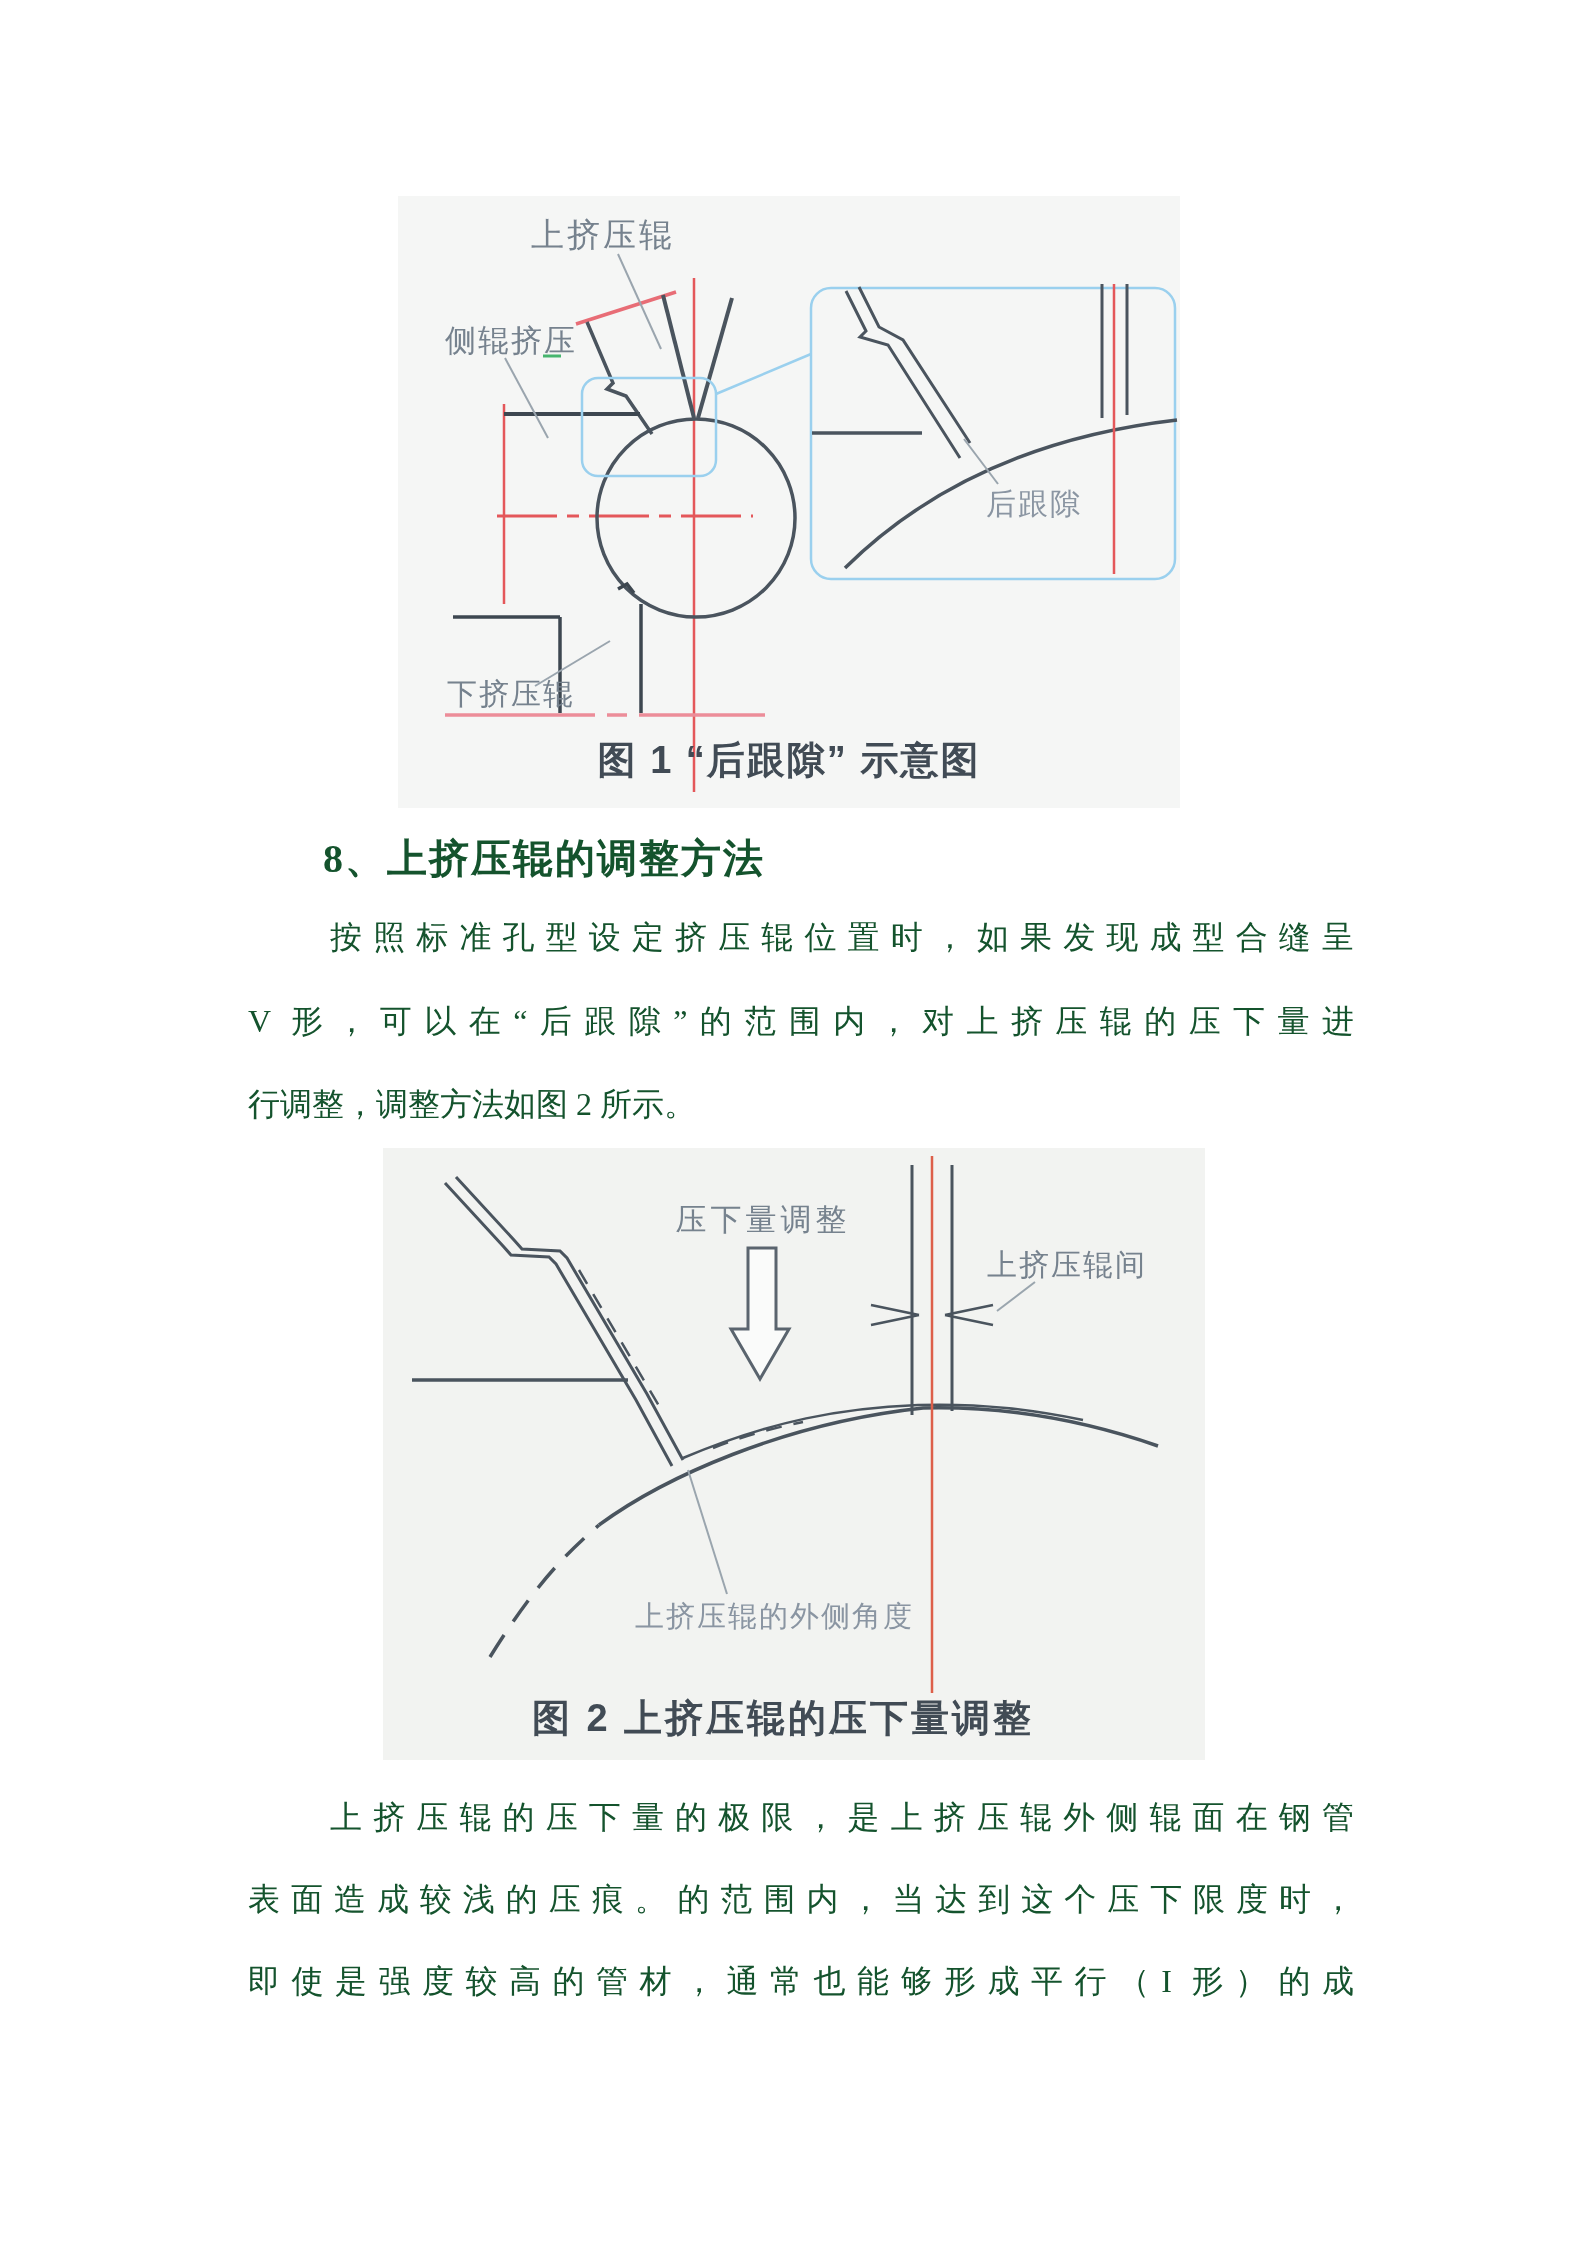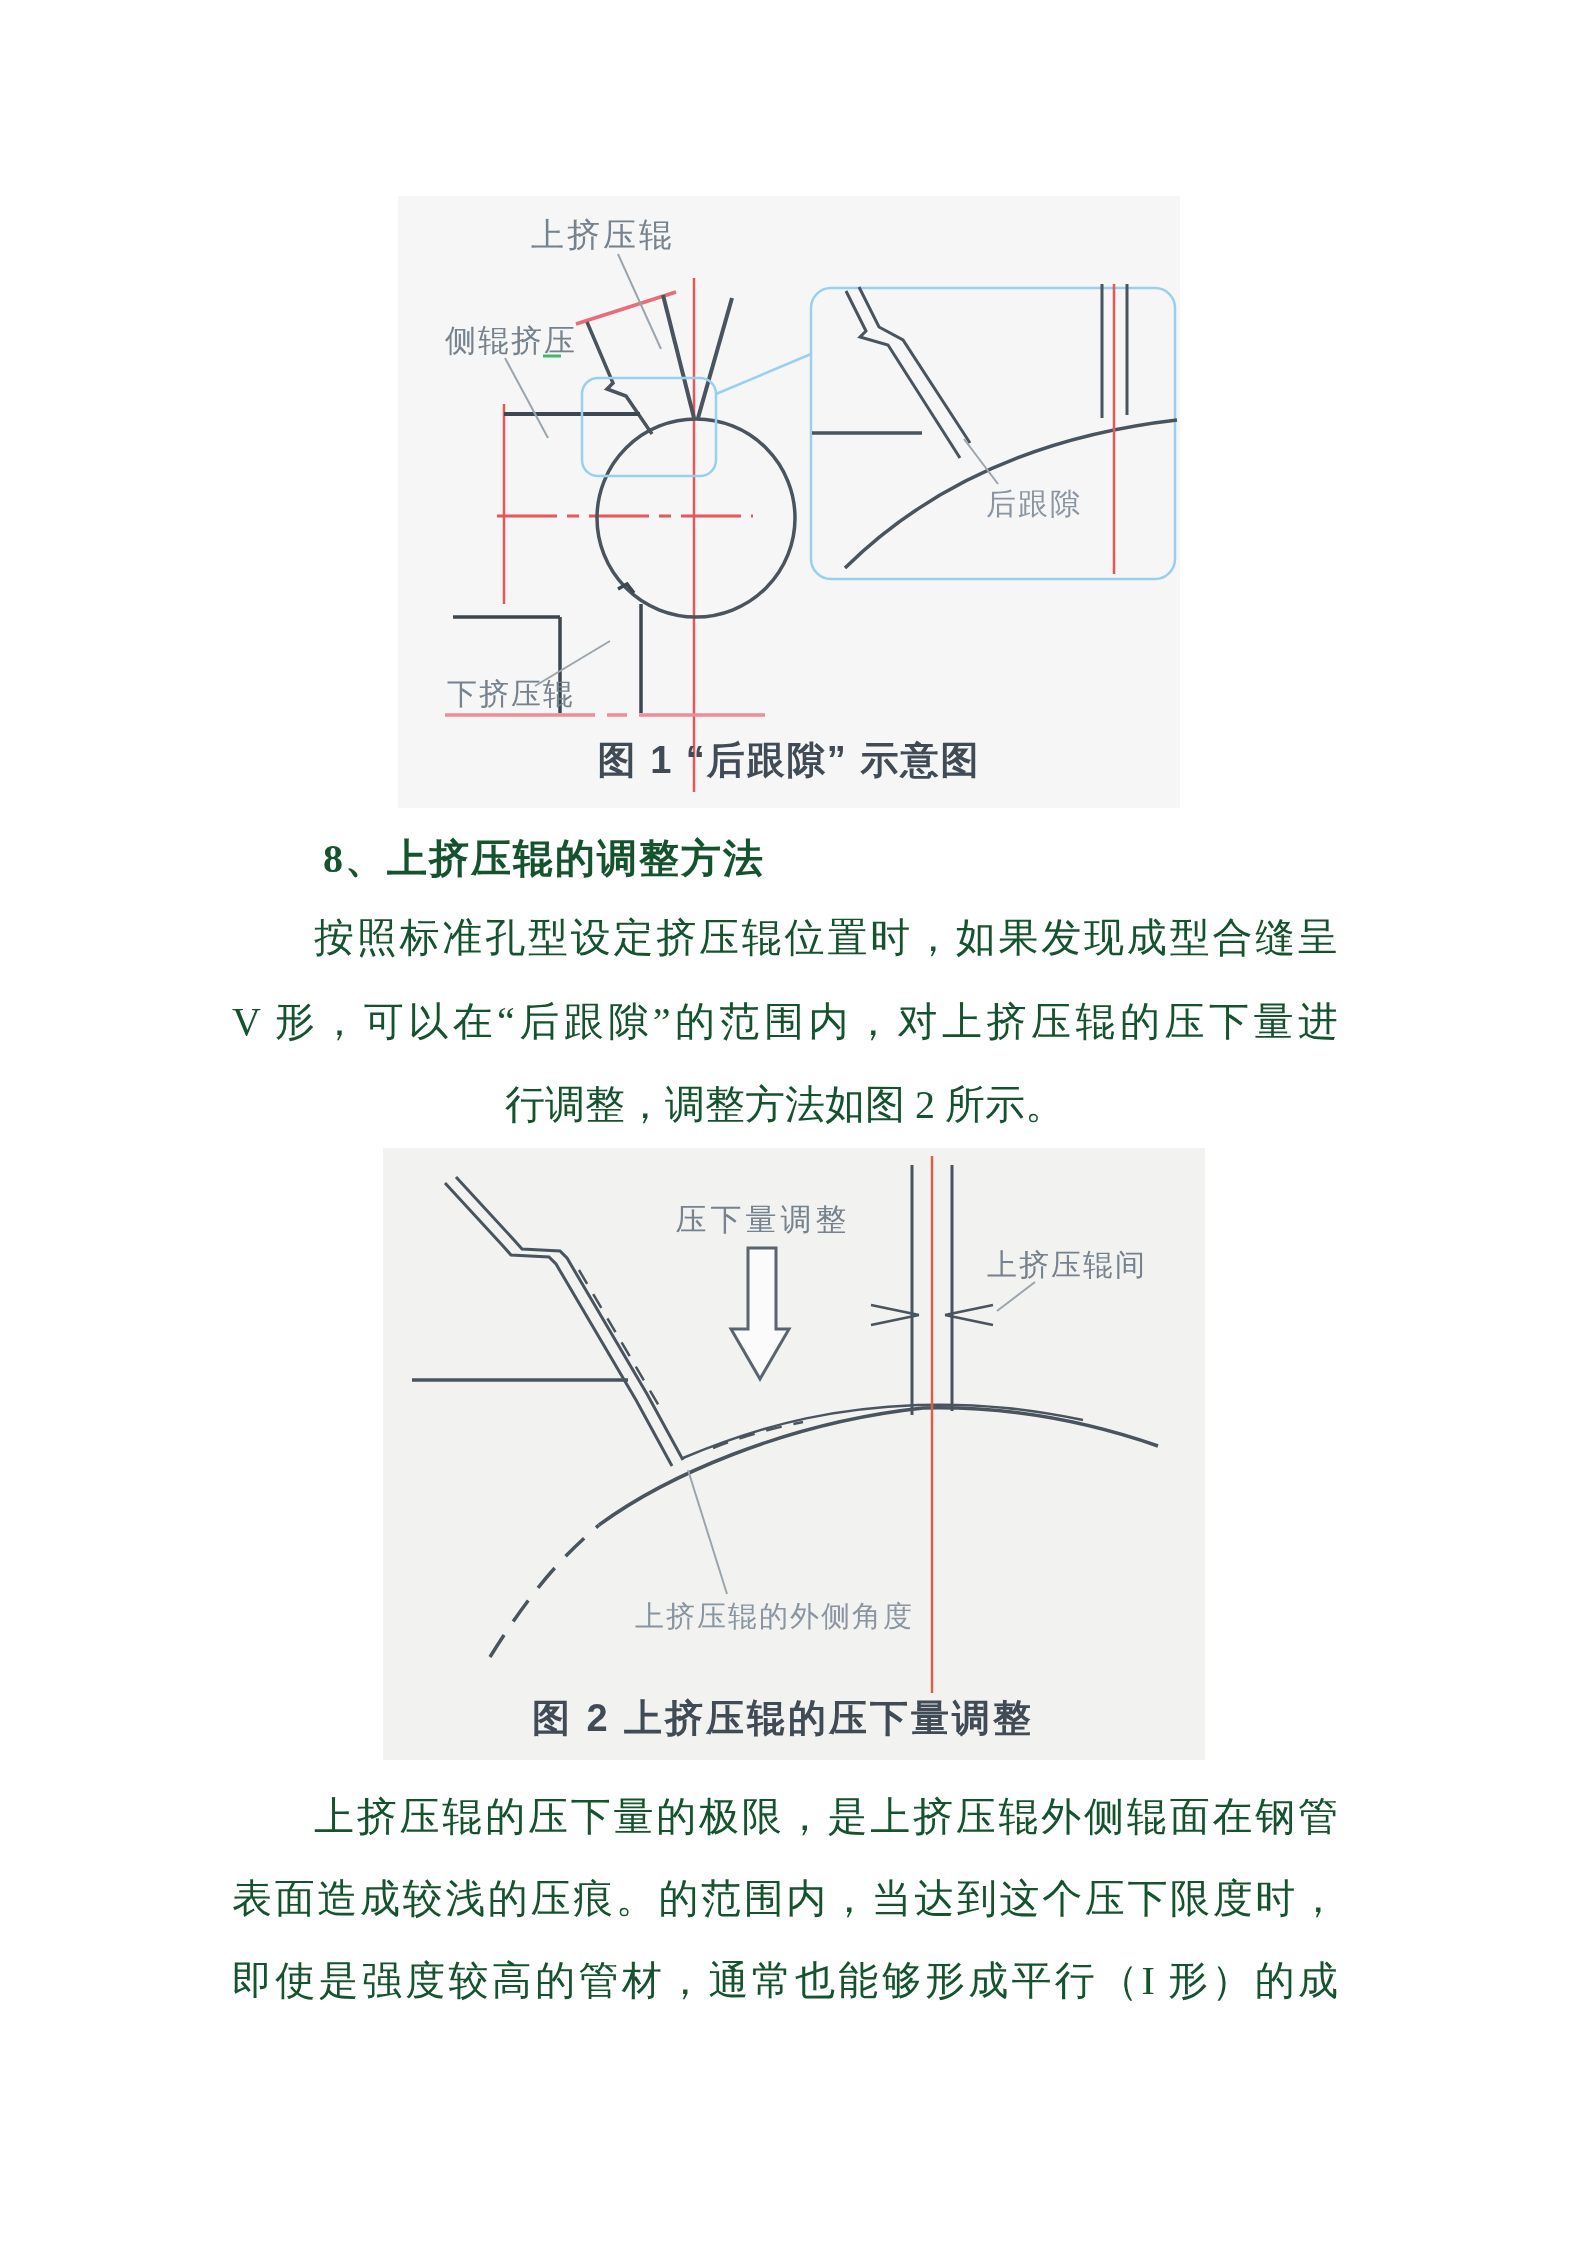--- a/index.html
+++ b/index.html
@@ -12,28 +12,28 @@
     color:#14532d;
   }
   .fig{position:absolute;display:block;}
   .heading{
     position:absolute;left:240px;top:831px;width:1110px;
     font-size:40px;font-weight:bold;letter-spacing:2px;
     padding-left:83px;
     font-family:"Liberation Serif","DejaVu Serif",serif;
   }
   .para{
-    position:absolute;left:232px;width:1106px;
-    font-size:40px;
+    position:absolute;left:248px;width:1106px;
+    font-size:32px;
   }
   .para .jline{
     text-align:justify;
     text-align-last:justify;
   }
-  .para .lline{text-align:center;}
+  .para .lline{text-align:left;}
   .para .indent{text-indent:82px;}
   #para1{top:896px;}
   #para1 div{line-height:83.5px;height:83.5px;}
   #para2{top:1776px;}
   #para2 div{line-height:82px;height:82px;}
 
   
   .dk{stroke:#4a545e;fill:none;}
   .dk2{stroke:#3d4750;fill:none;}
   .red{stroke:#e4575a;fill:none;}

